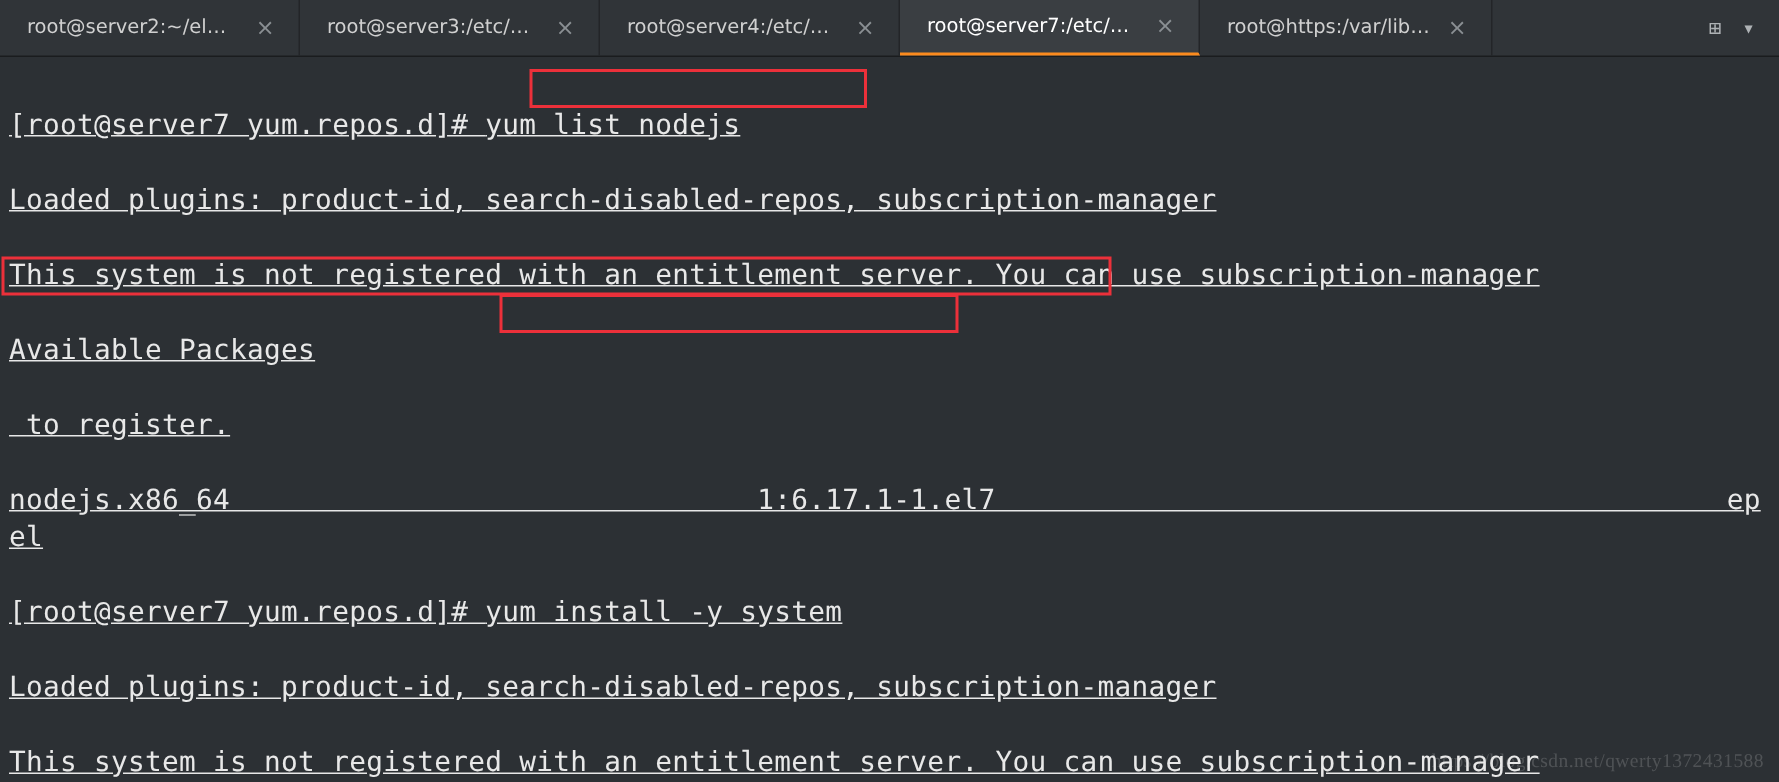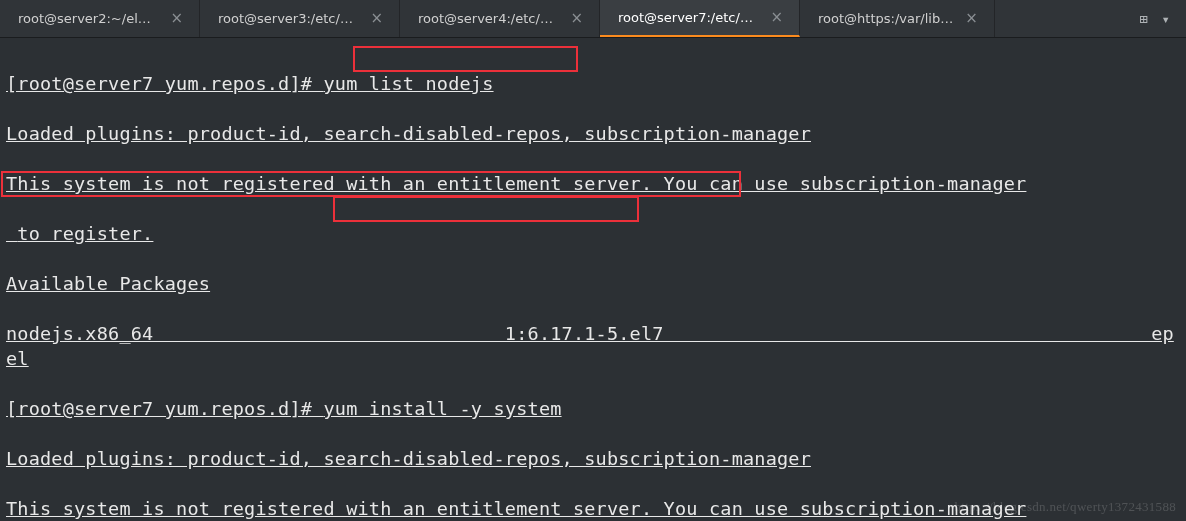--- a/index.html
+++ b/index.html
@@ -127,23 +127,23 @@
   <div class="tab-tools">
     <span>⊞</span>
     <span>▾</span>
   </div>
 </div>
 
 <div class="terminal">
 <div class="line"><span>[root@server7 yum.repos.d]# </span><span>yum list nodejs</span></div>
 <div class="line">Loaded plugins: product-id, search-disabled-repos, subscription-manager</div>
 <div class="line">This system is not registered with an entitlement server. You can use subscription-manager</div>
+<div class="line">Available Packages</div>
 <div class="line"> to register.</div>
-<div class="line">Available Packages</div>
-<div class="line" id="pkgline">nodejs.x86_64                               1:6.17.1-5.el7                                           epel</div>
+<div class="line" id="pkgline">nodejs.x86_64                               1:6.17.1-1.el7                                           epel</div>
 <div class="line"><span>[root@server7 yum.repos.d]# </span><span>yum install -y system</span></div>
 <div class="line">Loaded plugins: product-id, search-disabled-repos, subscription-manager</div>
 <div class="line">This system is not registered with an entitlement server. You can use subscription-manager</div>
 
 
 
 
 
 
 

